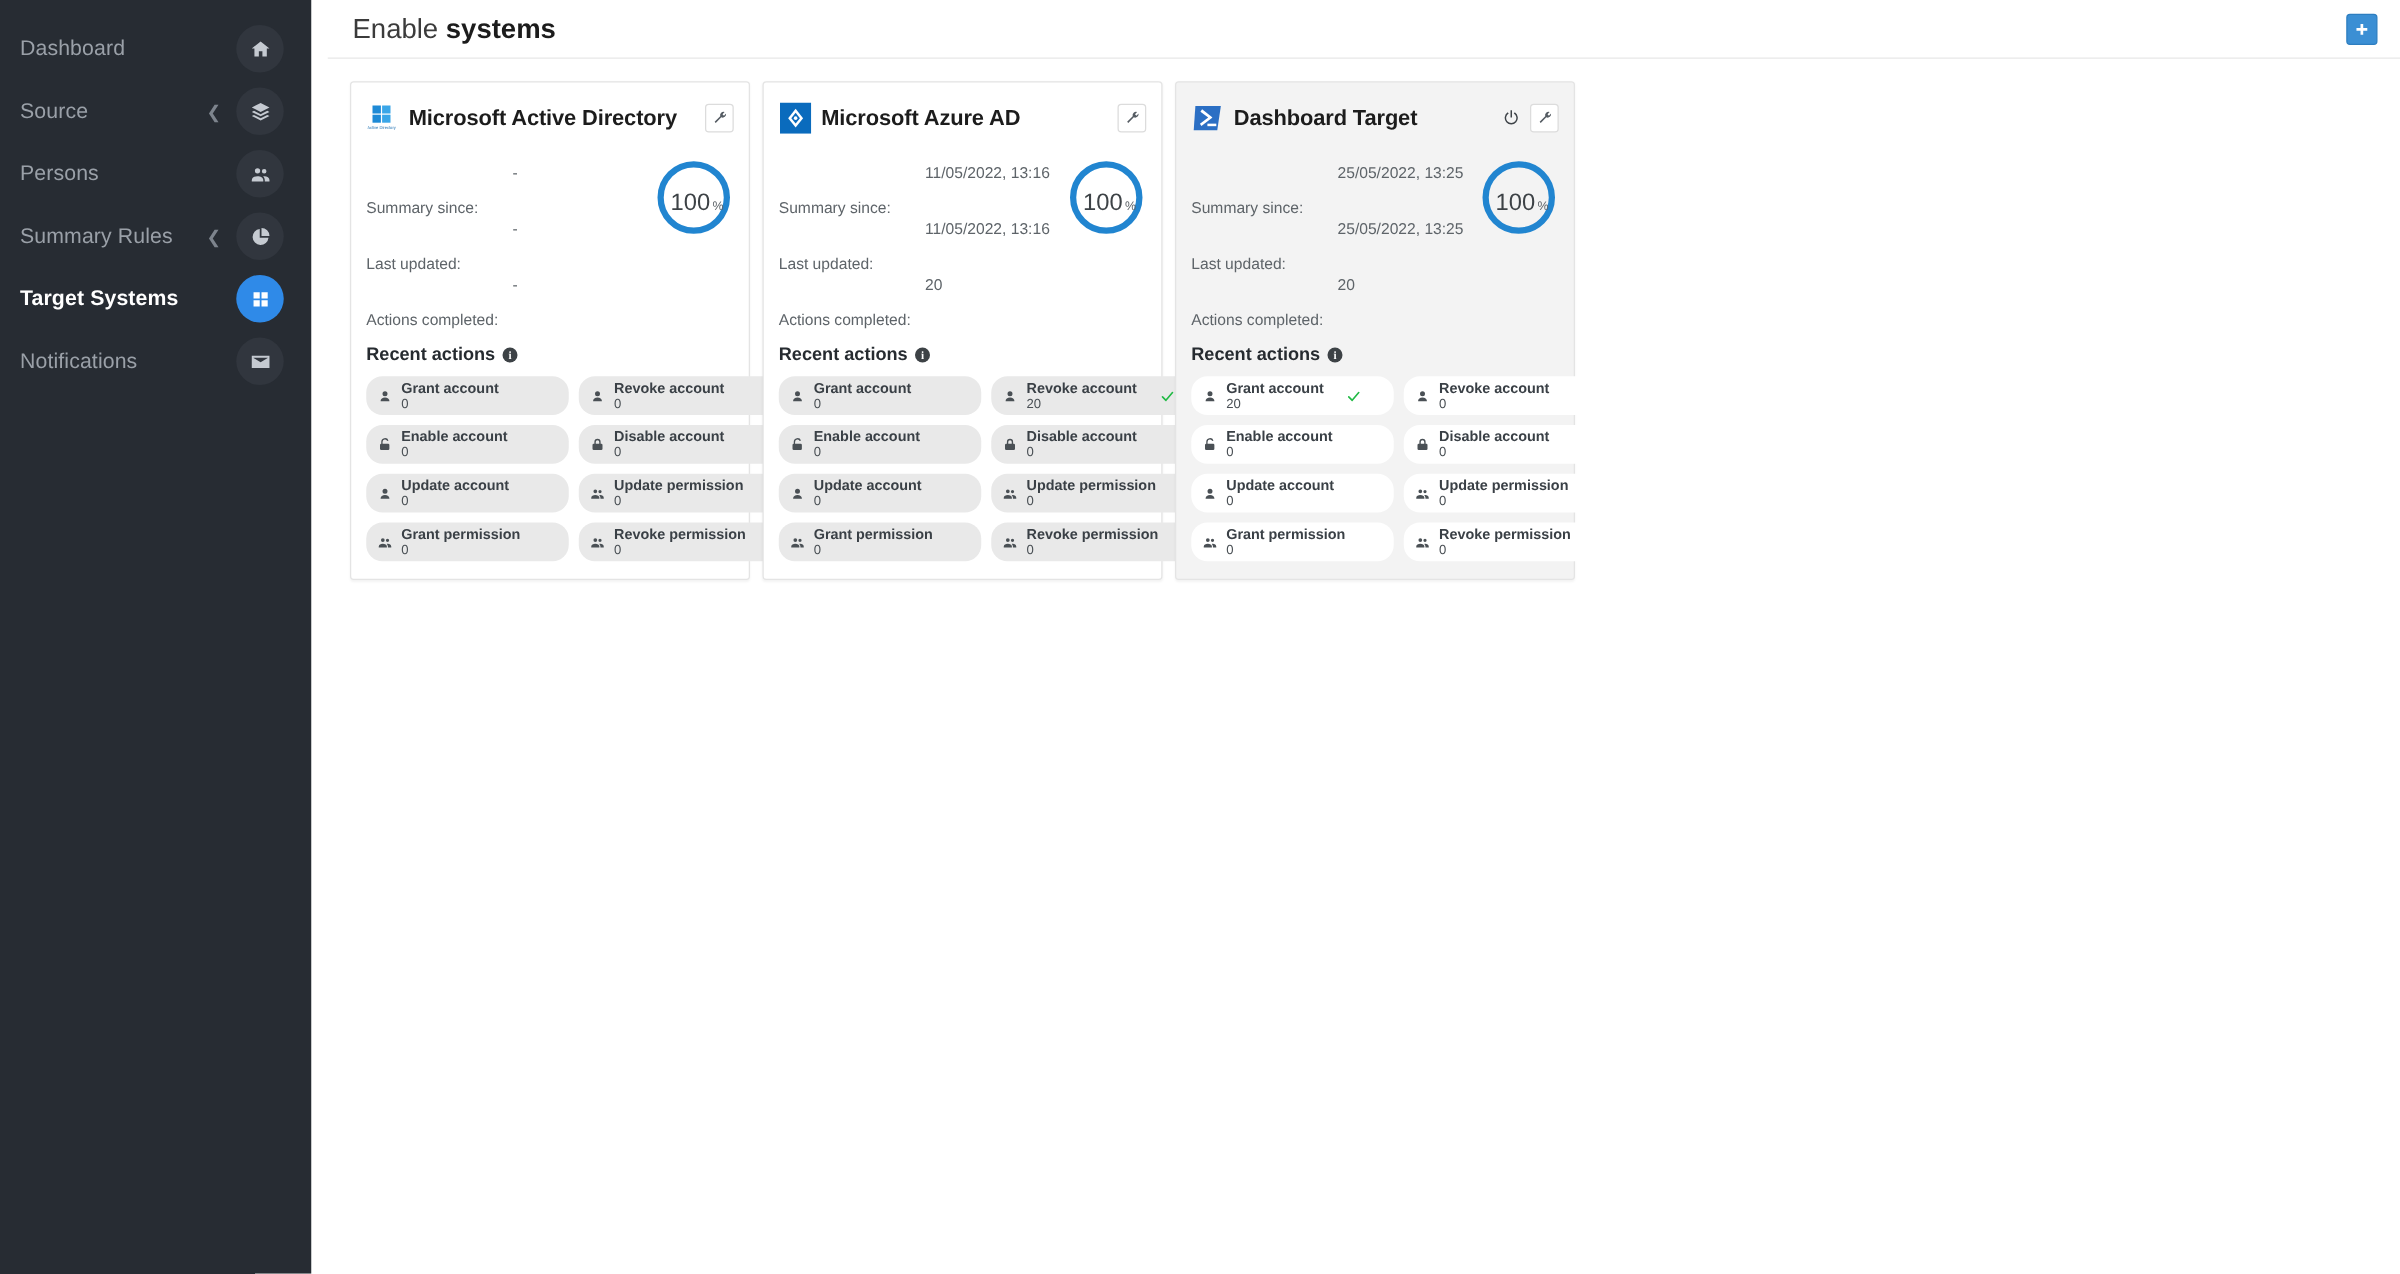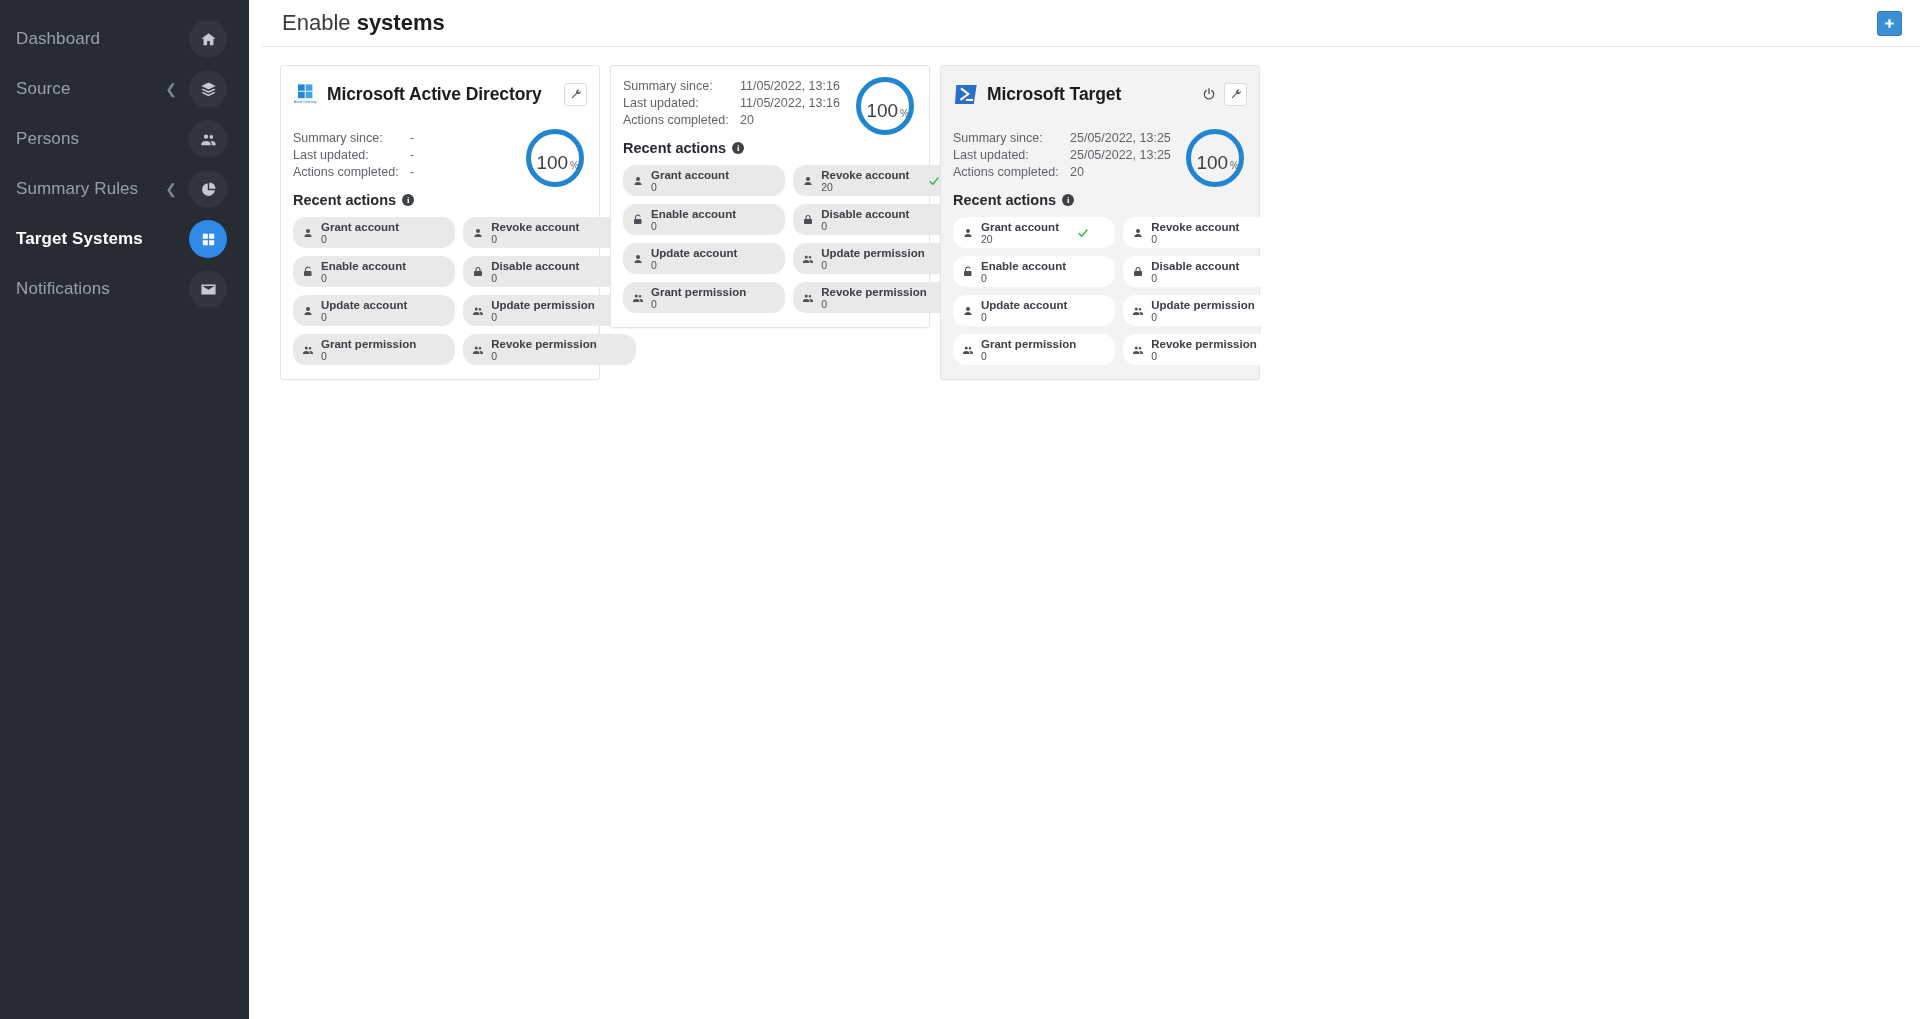--- a/index.html
+++ b/index.html
@@ -144,21 +144,21 @@
   .card-body { position: relative; }
 
   .meta {
     display: grid;
     grid-template-columns: 117px auto;
     row-gap: 3px;
     font-size: 12.5px;
     color: #5e6469;
     margin-bottom: 13px;
   }
-  .meta .k { white-space: nowrap; }
+  .meta .k { white-space: nowrap; margin-top: 28px; }
   .meta .v { white-space: nowrap; color: #5e6469; }
 
   .gauge {
     position: absolute;
     right: 3px; top: -2px;
     width: 58px; height: 58px;
     border: 5px solid #2185d0;
     border-radius: 50%;
     display: flex; align-items: baseline; justify-content: flex-end;
     background: transparent;
@@ -458,20 +458,38 @@
             <span class="tile-check">
               
             </span>
           </div>
       </div>
 
     </div>
   </section>
   <section class="card">
 
+    <div class="card-head">
+      <span class="logo-box">
+              <svg viewBox="0 0 26 26" style="width:25px;height:25px">
+      <rect width="26" height="26" fill="#0a6bbd"></rect>
+      <path d="M13 5.2l6.2 7.8L13 20.8 6.8 13z" fill="#ffffff"></path>
+      <path d="M13 8.6l3.6 4.4L13 17.4 9.4 13z" fill="#0a6bbd"></path>
+      <circle cx="13" cy="13" r="1.5" fill="#ffffff"></circle>
+    </svg>
+            </span>
+      <span class="card-title">Microsoft Azure AD</span>
+      <span class="head-spacer"></span>
+
+      <span class="icon-btn">
+              <svg viewBox="0 0 24 24" class="">
+                <path d="M21.7 5.6l-3.4 3.4-2.3-2.3 3.4-3.4a5.5 5.5 0 00-7.1 6.6L3.4 18.8l1.8 1.8 8.9-8.9a5.5 5.5 0 007.6-6.1z"></path>
+              </svg>
+            </span>
+    </div>
 
     <div class="card-body">
 
       <div class="gauge">
         <span class="num">100</span>
               <span class="pct">%</span>
       </div>
 
       <div class="meta">
         <span class="k">Summary since:</span>
@@ -610,21 +628,21 @@
   <section class="card shaded">
 
     <div class="card-head">
       <span class="logo-box">
               <svg viewBox="0 0 26 26" style="width:25px;height:25px">
     <path d="M2.4 3h21.2l-3 20H1z" fill="#2b6fc4"></path>
     <path d="M6.6 7.6l6.5 4.9-6.9 5.2 1.2 1.8 9-6.9v-.4l-8.4-6.5z" fill="#ffffff"></path>
     <rect x="12.4" y="17.6" width="7.4" height="2.1" fill="#ffffff"></rect>
   </svg>
             </span>
-      <span class="card-title">Microsoft Target</span>
+      <span class="card-title">Dashboard Target</span>
       <span class="head-spacer"></span>
       <span class="plain-icon">
               <svg viewBox="0 0 24 24" class="">
                 <path d="M11 2h2v10h-2zM7.1 4.9A9 9 0 1016.9 4.9l-1.4 1.6a7 7 0 11-7 0z"></path>
               </svg>
             </span>
       <span class="icon-btn">
               <svg viewBox="0 0 24 24" class="">
                 <path d="M21.7 5.6l-3.4 3.4-2.3-2.3 3.4-3.4a5.5 5.5 0 00-7.1 6.6L3.4 18.8l1.8 1.8 8.9-8.9a5.5 5.5 0 007.6-6.1z"></path>
               </svg>

